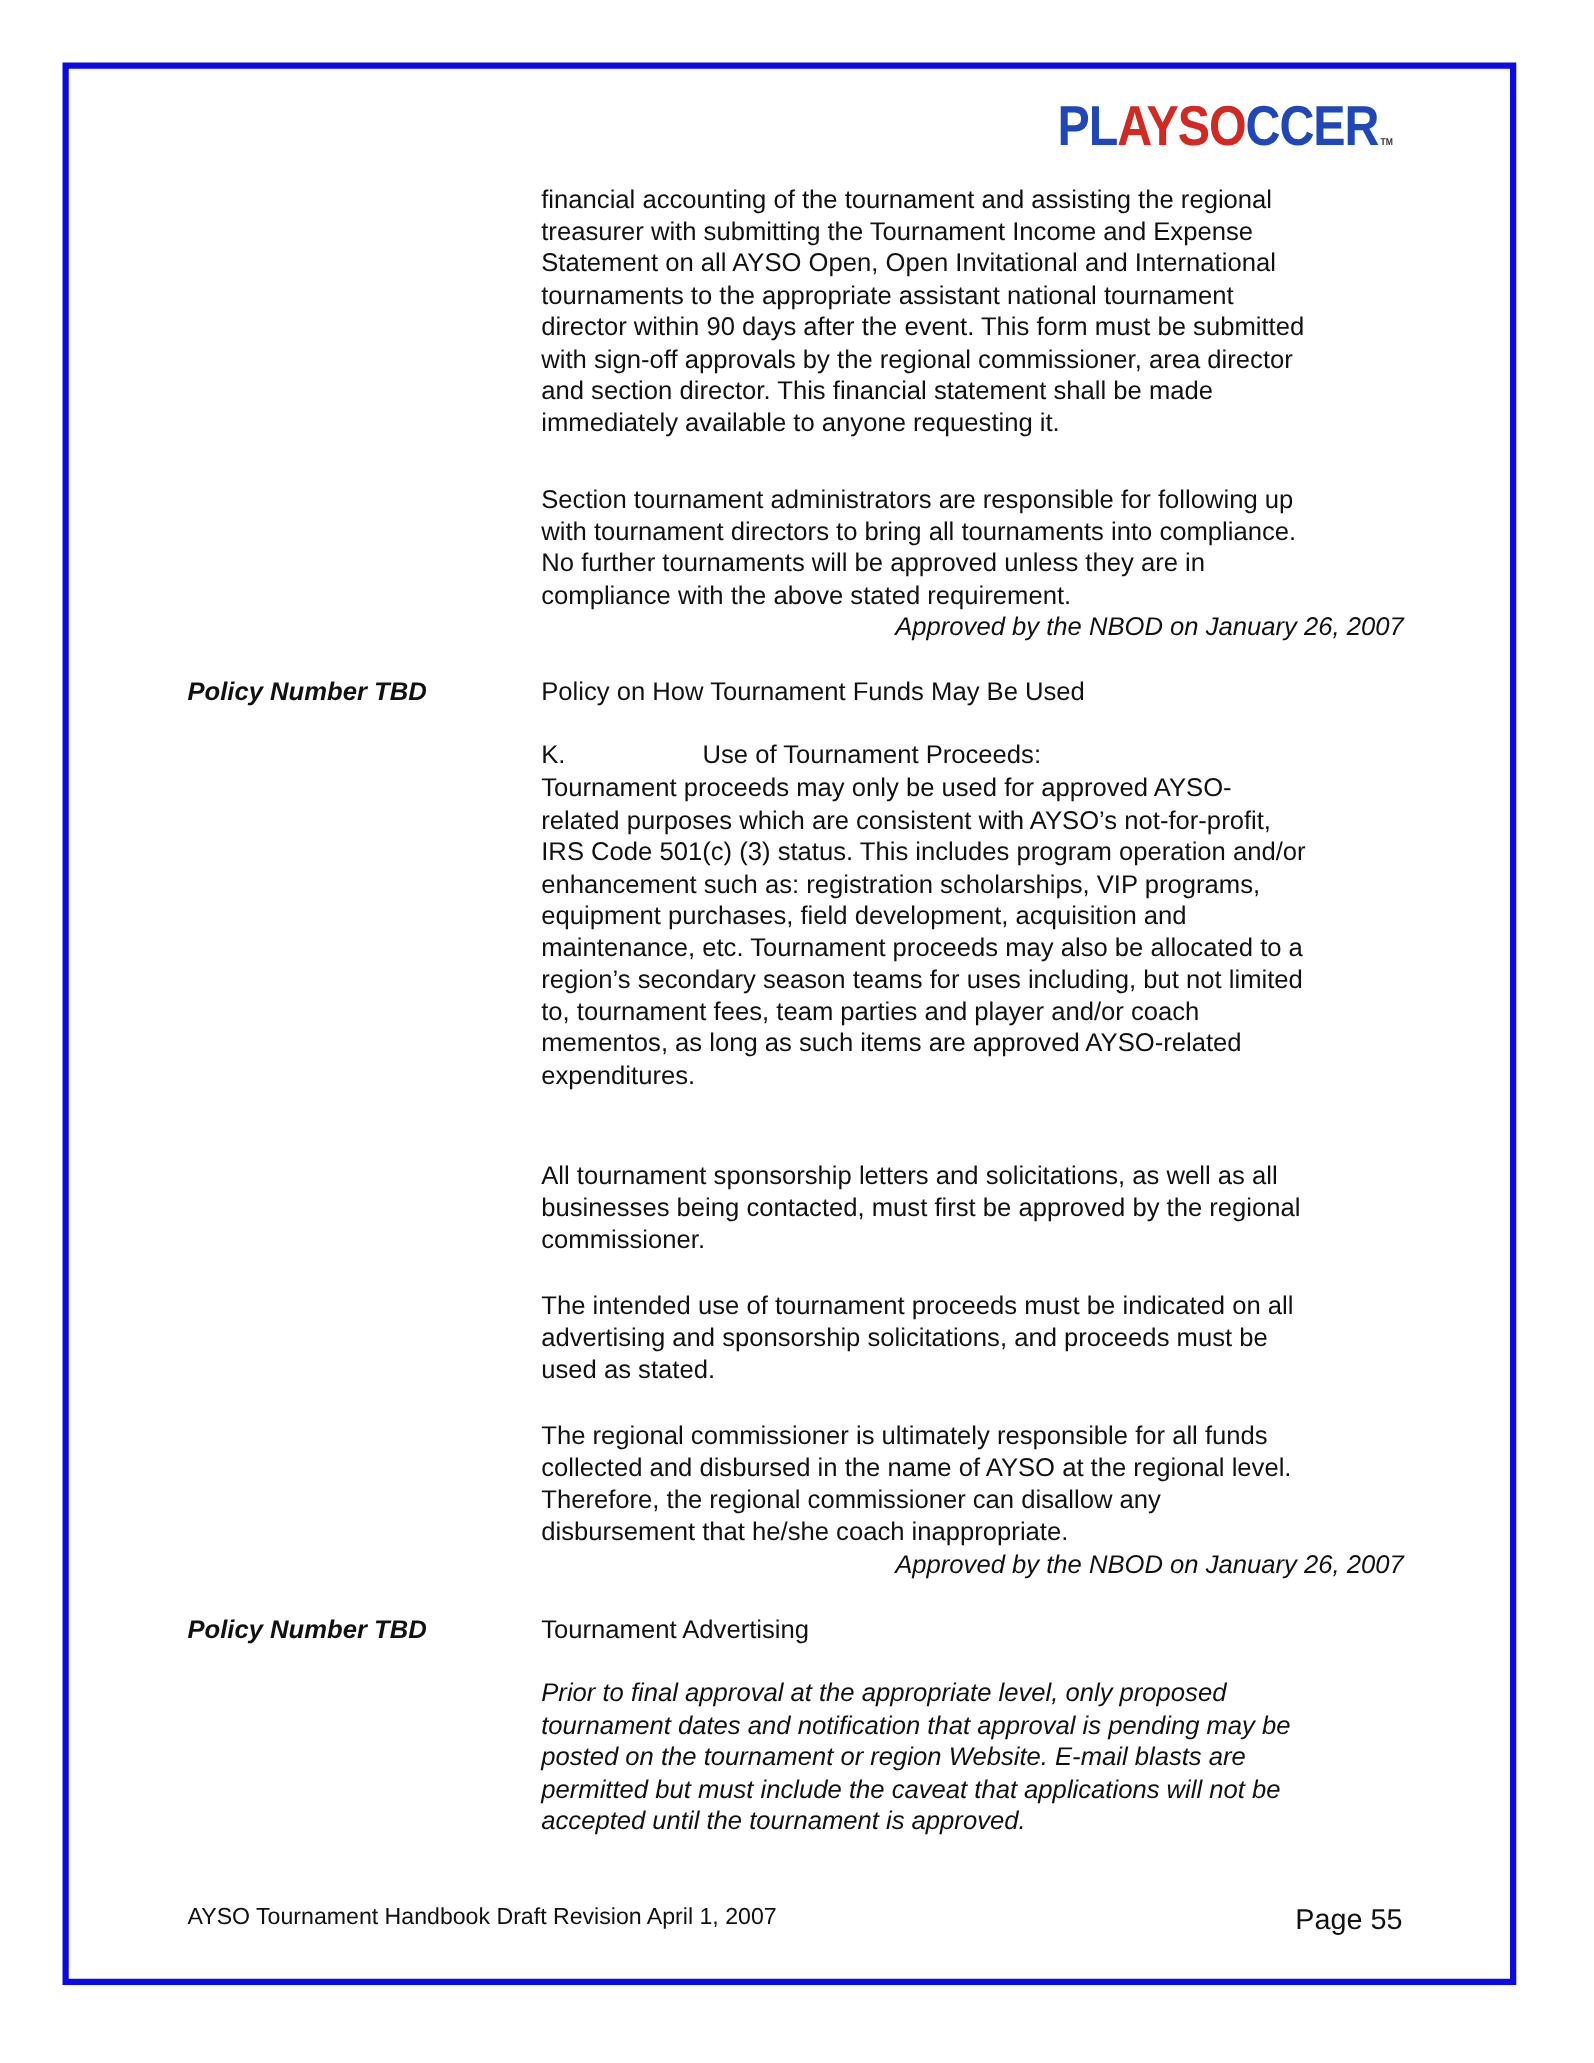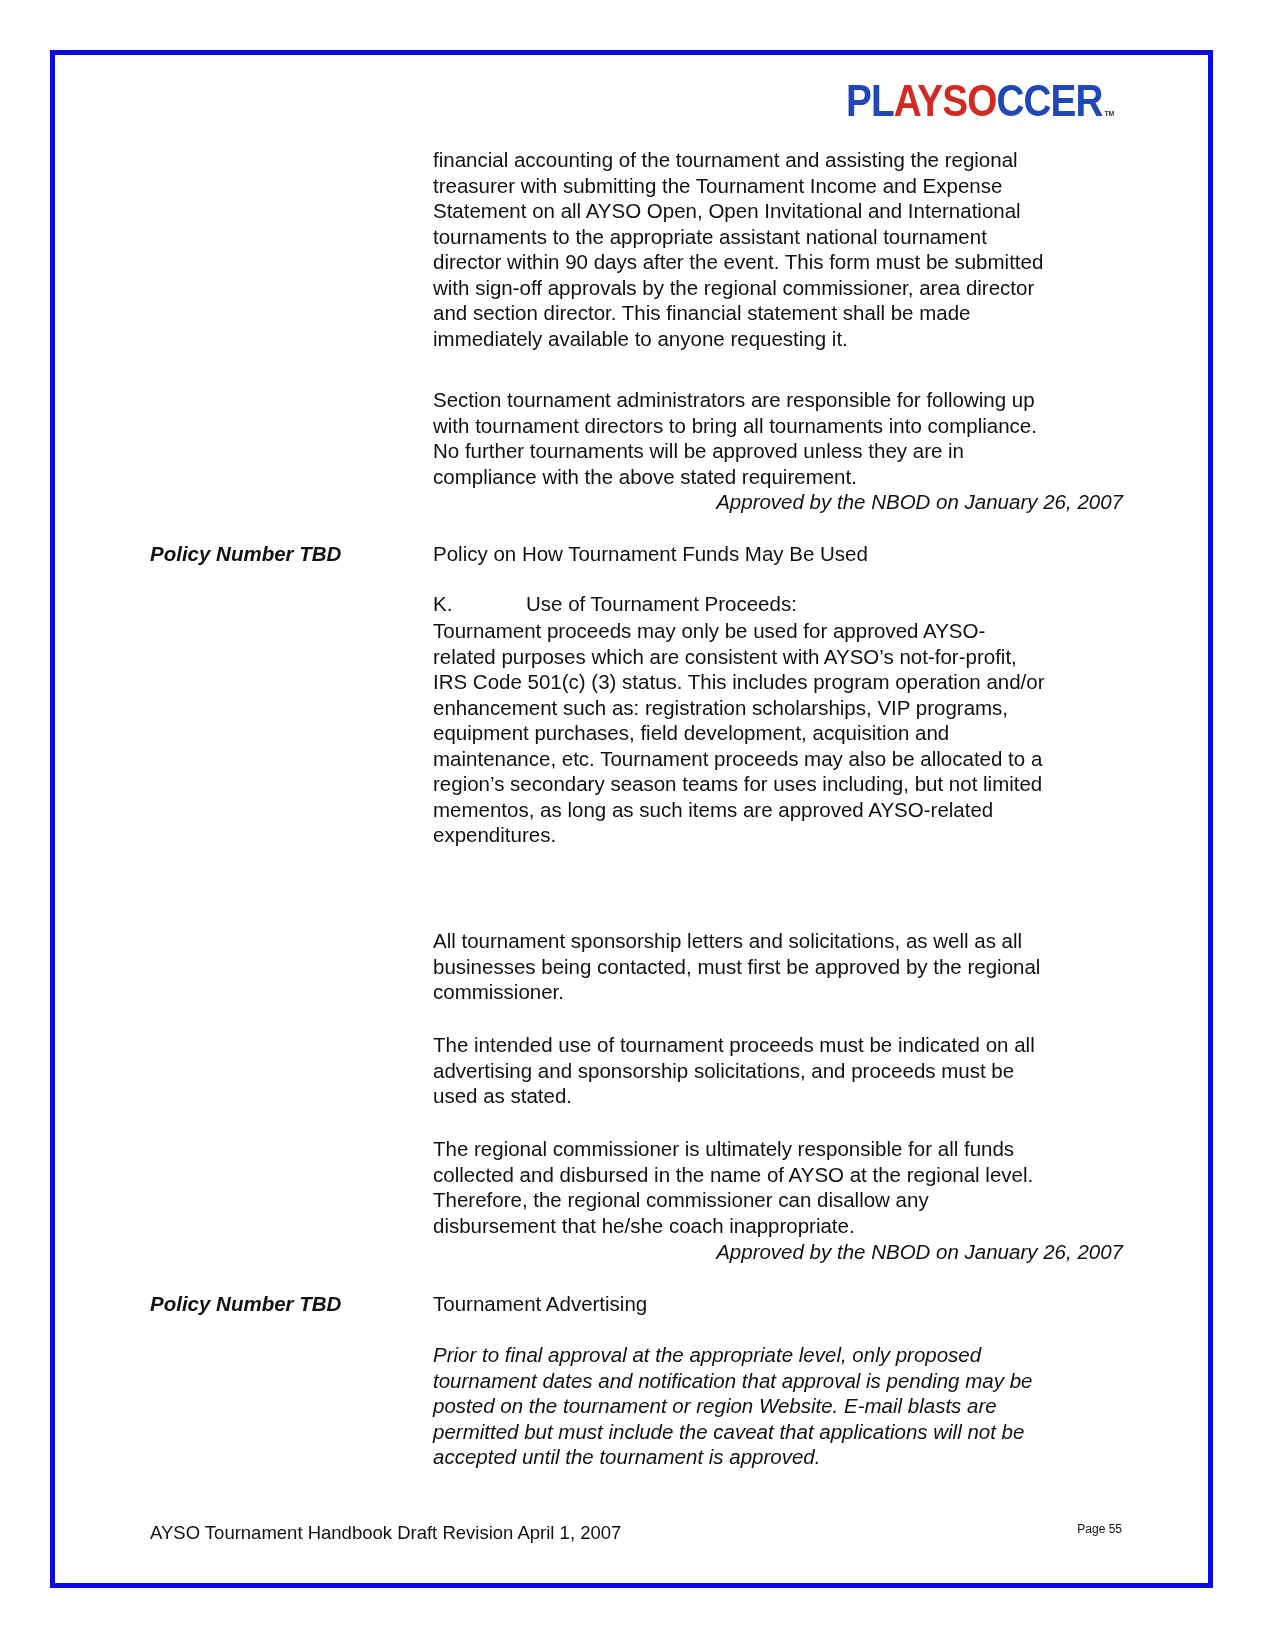--- a/index.html
+++ b/index.html
@@ -14,21 +14,21 @@
   .logo .red { color:#d12a22; }
   .logo .tm { font-size:8px; color:#333; vertical-align:baseline; margin-left:2px; letter-spacing:0; }
   .p { position:absolute; left:433px; width:700px; font-size:20.5px; line-height:25.5px; }
   .line { white-space:nowrap; display:block; }
   .approved { position:absolute; right:152px; font-style:italic; font-size:20.5px; white-space:nowrap; }
   .policy-label { position:absolute; left:150px; font-weight:bold; font-style:italic; font-size:20.5px; white-space:nowrap; }
   .heading { position:absolute; left:433px; font-size:20.5px; white-space:nowrap; }
   .k-num { position:absolute; left:433px; font-size:20.5px; }
   .k-title { position:absolute; left:526px; font-size:20.5px; white-space:nowrap; }
   .footer-left { position:absolute; left:150px; top:1522px; font-size:18.5px; white-space:nowrap; }
-  .footer-right { position:absolute; right:153px; top:1522px; font-size:12px; white-space:nowrap; }
+  .footer-right { position:absolute; right:153px; top:1522px; font-size:23px; white-space:nowrap; }
 </style>
 </head>
 <body>
 
 <div class="frame"></div>
 
 <div class="logo"><span class="blue">PL</span><span class="red">AYSO</span><span class="blue">CCER</span><span class="tm">TM</span></div>
 
 <div class="p" style="top:147px;">
   <span class="line">financial accounting of the tournament and assisting the regional</span>
@@ -45,30 +45,31 @@
   <span class="line">Section tournament administrators are responsible for following up</span>
   <span class="line">with tournament directors to bring all tournaments into compliance.</span>
   <span class="line">No further tournaments will be approved unless they are in</span>
   <span class="line">compliance with the above stated requirement.</span>
 </div>
 <div class="approved" style="top:490px;">Approved by the NBOD on January 26, 2007</div>
 
 <div class="policy-label" style="top:542px;">Policy Number TBD</div>
 <div class="heading" style="top:542px;">Policy on How Tournament Funds May Be Used</div>
 <div class="k-num" style="top:592px;">K.</div>
-<div class="k-title" style="top:592px;">Use of Tournament Proceeds:</div>
+<div class="k-title" style="top:592px;margin-left:36px;">Use of Tournament Proceeds:</div>
 
 <div class="p" style="top:618px;">
   <span class="line">Tournament proceeds may only be used for approved AYSO-</span>
   <span class="line">related purposes which are consistent with AYSO’s not-for-profit,</span>
   <span class="line">IRS Code 501(c) (3) status. This includes program operation and/or</span>
   <span class="line">enhancement such as: registration scholarships, VIP programs,</span>
   <span class="line">equipment purchases, field development, acquisition and</span>
   <span class="line">maintenance, etc. Tournament proceeds may also be allocated to a</span>
   <span class="line">region’s secondary season teams for uses including, but not limited</span>
+  <span class="line">to, tournament fees, team parties and player and/or coach</span>
   <span class="line">mementos, as long as such items are approved AYSO-related</span>
   <span class="line">expenditures.</span>
 </div>
 
 <div class="p" style="top:928px;">
   <span class="line">All tournament sponsorship letters and solicitations, as well as all</span>
   <span class="line">businesses being contacted, must first be approved by the regional</span>
   <span class="line">commissioner.</span>
 </div>
 

